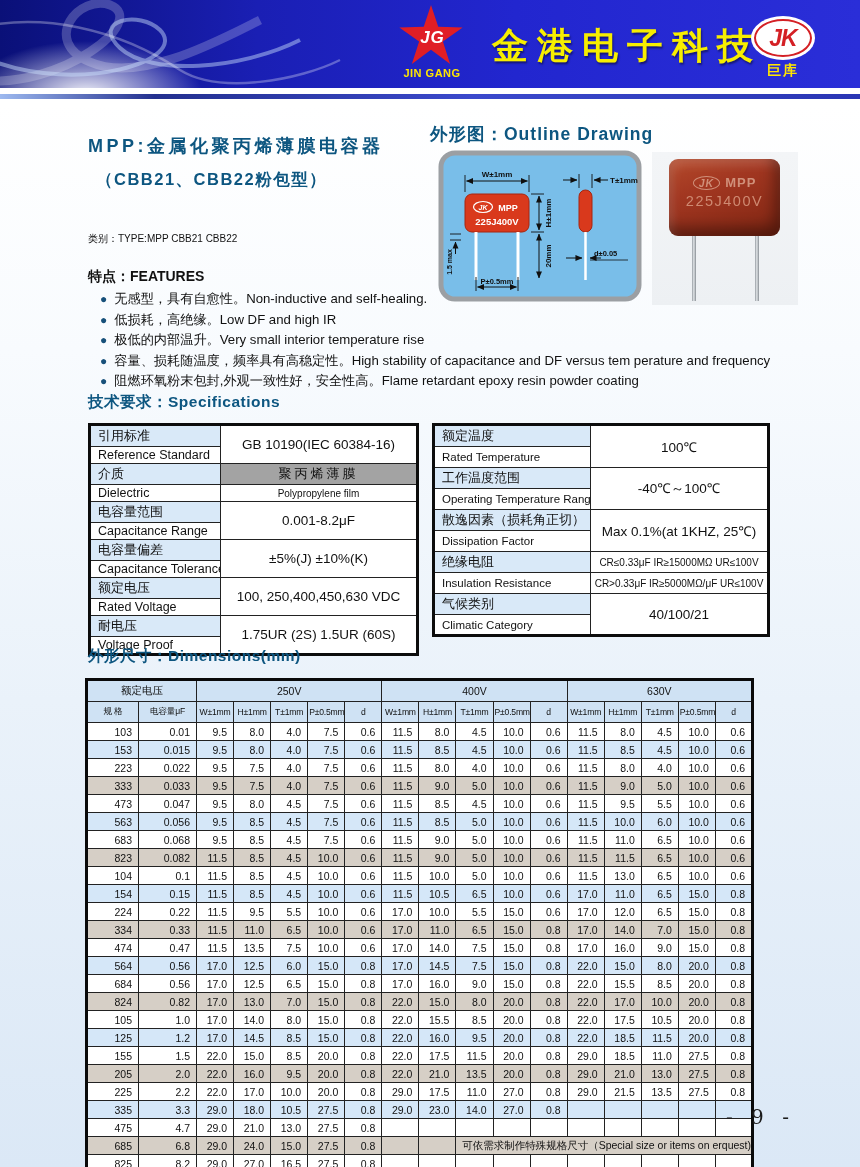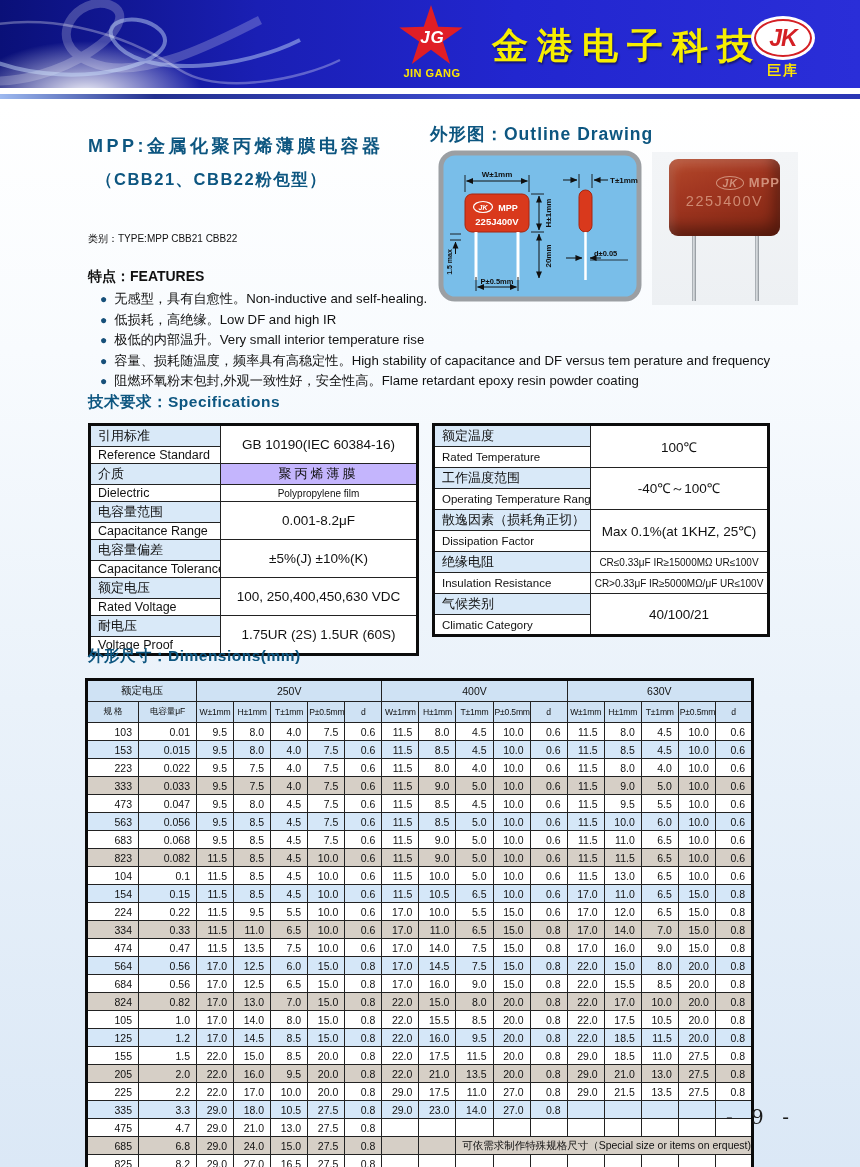--- a/index.html
+++ b/index.html
@@ -40,41 +40,41 @@
   .features .dot{color:#17507a;font-size:12px;margin-right:7px;}
   
   .outline-h{position:absolute;left:430px;top:122px;font-size:17.5px;letter-spacing:1px;}
   .panel{position:absolute;left:438px;top:150px;}
   .photo{position:absolute;left:652px;top:152px;width:146px;height:153px;
         background:linear-gradient(180deg,#f3f5f7,#edf0f3);}
   .photo-body{position:absolute;left:17px;top:7px;width:111px;height:77px;border-radius:9px;
         background:linear-gradient(160deg,#b54a2b 0%,#a23721 35%,#8d2c18 75%,#7c2512 100%);
         box-shadow:inset -6px -9px 14px rgba(0,0,0,.35),inset 4px 6px 10px rgba(255,255,255,.15);
         text-align:center;padding-top:16px;box-sizing:border-box;}
-  .ph1{color:#d0907A;font-weight:bold;font-size:13px;letter-spacing:1px;text-align:right;}
+  .ph1{color:#d0907A;font-weight:bold;font-size:13px;letter-spacing:1px;}
   .ph-oval{display:inline-block;border:1.5px solid #d0907a;border-radius:50%;padding:0 5px;
         font-size:10.5px;font-style:italic;margin-right:5px;}
   .ph2{color:#cf8a72;font-size:14.5px;letter-spacing:1.5px;margin-top:3px;}
   .lead{position:absolute;top:84px;width:4px;height:65px;
         background:linear-gradient(90deg,#969ca2,#e0e4e7 45%,#878d93);}
   .lead-l{left:40px;} .lead-r{left:103px;}
   
   .specs-h{position:absolute;left:88px;top:392px;font-size:15.5px;letter-spacing:.5px;}
   table.spec{border-collapse:collapse;table-layout:fixed;background:#fff;border:3px solid #0c0c0c;}
   table.spec td{border:1px solid #222;white-space:nowrap;overflow:hidden;}
   .spec-l{position:absolute;left:88px;top:423px;width:331px;}
   .spec-l tr{height:17px;}
   .spec-r{position:absolute;left:432px;top:423px;width:338px;}
   .spec-r tr{height:21px;}
   td.lab{padding-left:7px;text-align:left;}
   td.lab.zh{background:#d9e9f8;font-size:13px;}
   td.lab.en{background:#fff;font-size:12.5px;}
   .spec-r td.lab.en{font-size:11.5px;}
   td.val{text-align:center;font-size:13.5px;background:#fff;}
-  td.val.vblue{background:#c4b5fd;font-size:13px;letter-spacing:3px;}
+  td.val.vblue{background:#a3a3a3;font-size:13px;letter-spacing:3px;}
   td.val.sm{font-size:10px;}
   
   .dims-h{position:absolute;left:88px;top:646px;font-size:15.5px;letter-spacing:.5px;}
   table.dims{position:absolute;left:85px;top:678px;width:669px;border-collapse:collapse;
         table-layout:fixed;border:3px solid #0a0a0a;background:#fff;}
   .dims th,.dims td{border:1px solid #222;overflow:hidden;white-space:nowrap;}
   .dims thead th{background:#cfe2f4;font-weight:normal;font-size:10.5px;height:18px;}
   .dims thead tr.sub th{font-size:8.6px;letter-spacing:-.2px;}
   .dims td{height:15px;font-size:10.5px;text-align:right;padding-right:6px;}
   tr.rw td{background:#fff;} tr.rb td{background:#d5e7f8;} tr.rt td{background:#d6cfc6;}

